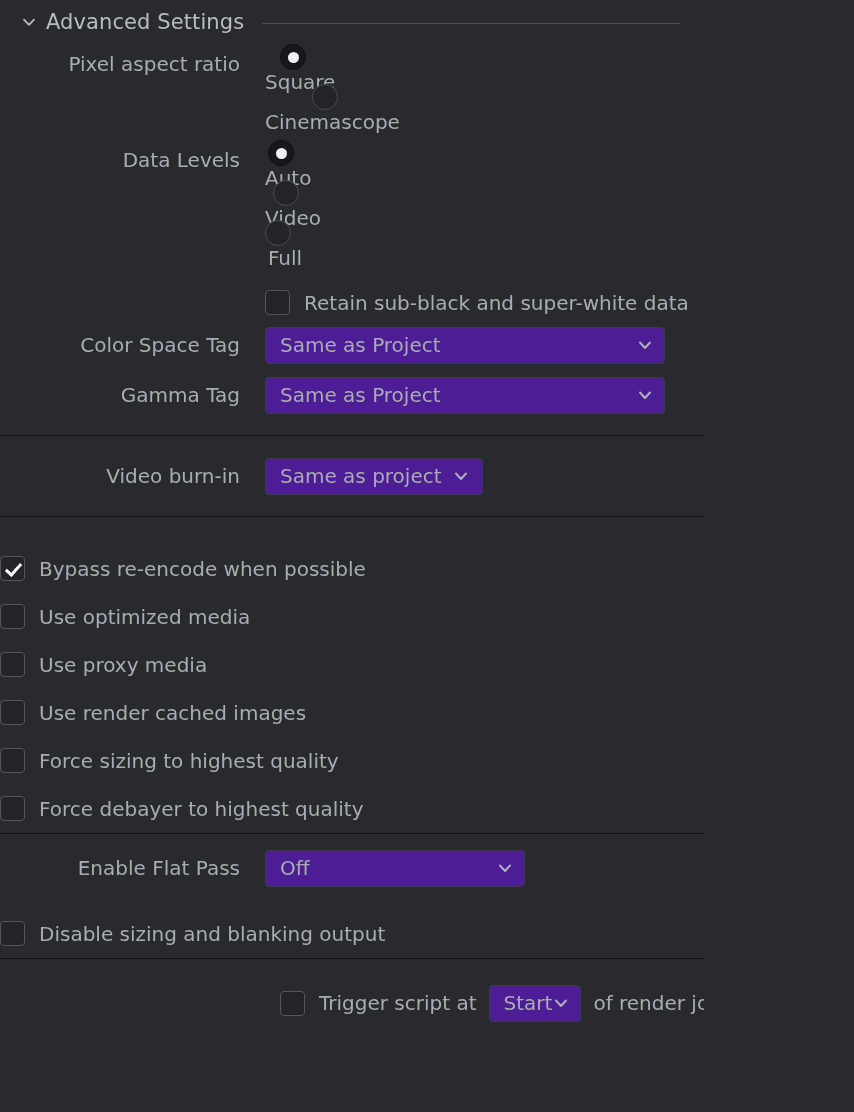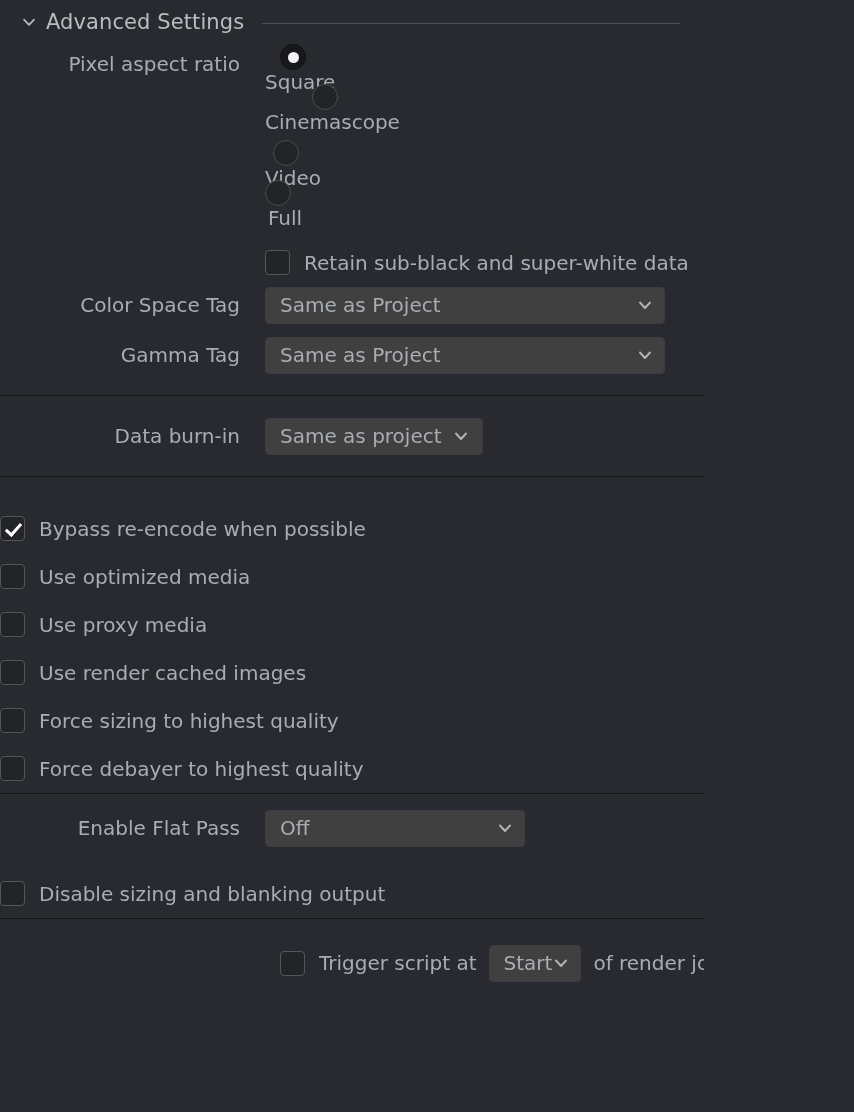--- a/index.html
+++ b/index.html
@@ -147,21 +147,21 @@
     height: 13px;
     border: solid #ffffff;
     border-width: 0 3px 3px 0;
     transform: rotate(42deg);
   }
 
   
   .dropdown {
     display: flex;
     align-items: center;
-    background: #404040;
+    background: #4c1d95;
     border: 1px solid #3b3d42;
     border-radius: 4px;
     height: 37px;
     box-sizing: border-box;
     padding: 0 10px 0 14px;
     color: #a9adb3;
     font-size: 20px;
     white-space: nowrap;
   }
   .dropdown.wide { width: 400px; }
@@ -249,20 +249,29 @@
           <span class="radio"></span>
           <span class="opt-label">Cinemascope</span>
         </div>
       </div>
     </div>
   </div>
 
   <div class="pad-16"></div>
 
   <div class="group">
+    <div class="row">
+      <div class="row-label">Data Levels</div>
+      <div class="row-control">
+        <div class="radio-line">
+          <span class="radio checked"></span>
+          <span class="opt-label">Auto</span>
+        </div>
+      </div>
+    </div>
     <div class="row">
       <div class="row-label"></div>
       <div class="row-control">
         <div class="radio-line">
           <span class="radio"></span>
           <span class="opt-label">Video</span>
         </div>
       </div>
     </div>
     <div class="row">
@@ -318,21 +327,21 @@
         </span>
       </div>
     </div>
   </div>
 
   <div class="pad-20"></div>
   <div class="divider"></div>
 
   <div class="pad-20"></div>
   <div class="row">
-    <div class="row-label">Data burn-in</div>
+    <div class="row-label">Video burn-in</div>
     <div class="row-control">
       <div class="dropdown auto">
         <span class="dd-value">Same as project</span>
         <span class="dd-chevron">
           <svg viewBox="0 0 18 18" width="18" height="18" aria-hidden="true">
             <path d="M4 6.5 L9 12 L14 6.5" fill="none" stroke="#b0b4b9" stroke-width="1.9" stroke-linecap="round" stroke-linejoin="round"></path>
           </svg>
         </span>
       </div>
     </div>

